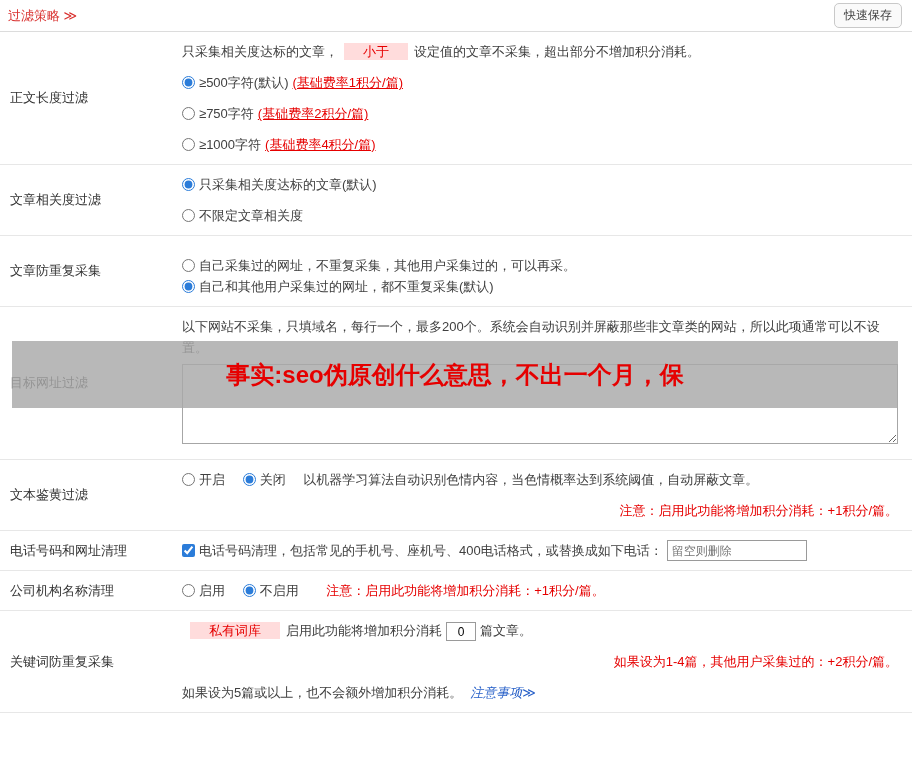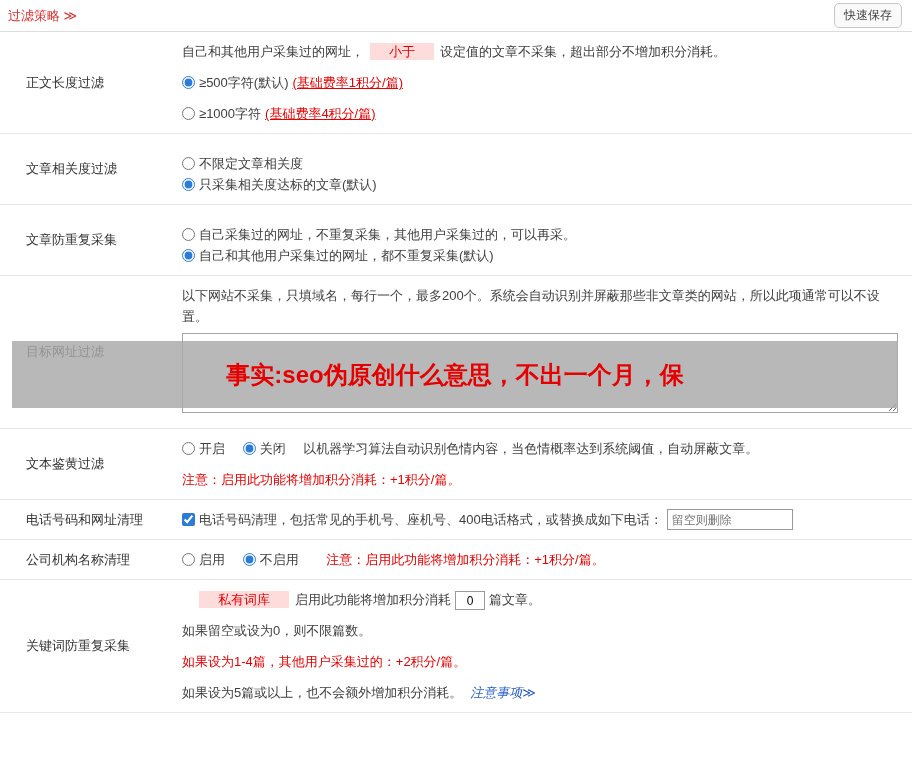--- a/index.html
+++ b/index.html
@@ -13,42 +13,42 @@
     height:32px; display:flex; align-items:center; justify-content:space-between;
     padding:0 10px 0 8px; border-bottom:1px solid #dcdcdc;
   }
   .topbar-title { color:var(--title_red,#d9302e); cursor:pointer; }
   .save-btn {
     background:#fafafa; border:1px solid #c9c9c9; border-radius:5px;
     padding:3px 9px; font-size:12px; color:#444; font-family:Liberation Sans, sans-serif; cursor:pointer;
   }
   .row { display:flex; border-bottom:1px solid #e7e7e7; }
   .row-label {
-    width:182px; min-width:182px; padding:8px 26px; display:flex;
+    width:182px; min-width:182px; padding:8px 10px; display:flex;
     align-items:center; color:#333;
   }
   .row-content { flex:1; padding:9px 14px 9px 0; line-height:21px; }
   .opt { margin-top:10px; display:flex; }
   .opt.first { margin-top:0; }
   input[type=radio], input[type=checkbox] {
     accent-color:var(--accent_blue,#2b7cd9); margin-right:4px; vertical-align:-2px;
   }
   .inline-line label { margin-right:14px; cursor:pointer; }
   .fee { color:var(--red,#e60000); text-decoration:underline; margin-left:4px; cursor:pointer; }
   .hl { background:var(--pink_bg,#ffdcdc); color:var(--red,#e60000); padding:1px 19px; margin:0 6px; }
-  .red { color:var(--red,#e60000); }
+  .red { color:var(--red,#e60000);text-align:right; }
   .blue-link { color:var(--link_blue,#2a62c9); cursor:pointer; margin-left:8px; text-decoration:none;font-style:italic; }
   .kline { margin-top:10px; }
   .kline.first { margin-top:0; }
   textarea {
     width:100%; height:80px; border:1px solid #a6a6a6; margin-top:6px;
     font-family:inherit; font-size:13px; padding:4px; resize:both;
   }
   .phone-input {
-    width:126px; height:21px; border:1px solid #9a9a9a; font-size:12px;
+    width:140px; height:21px; border:1px solid #9a9a9a; font-size:12px;
     padding:7px 4px; color:#333; margin-left:4px; vertical-align:middle; font-family:inherit;
   }
   .count-input {
     width:30px; height:19px; border:1px solid #9a9a9a; font-size:12px;
     padding:1px 2px; text-align:center; margin:0 4px; vertical-align:middle; font-family:inherit;
   }
   .watermark {
     position:absolute; left:12px; right:14px; top:341px; height:67px;
     background:rgba(168,168,168,0.82); display:flex; align-items:center;
     justify-content:center; z-index:10;
@@ -60,40 +60,44 @@
 <body>
 
 <div class="topbar">
   <span class="topbar-title">过滤策略 ≫</span>
   <button class="save-btn">快速保存</button>
 </div>
 
 <div class="row">
   <div class="row-label">正文长度过滤</div>
   <div class="row-content">
-    <p><span>自己和其他用户采集过的网址，</span><span class="hl">小于</span><span>设定值的文章不采集，超出部分不增加积分消耗。</span></p>
+    <p><span>只采集相关度达标的文章，</span><span class="hl">小于</span><span>设定值的文章不采集，超出部分不增加积分消耗。</span></p>
     <div class="opt">
       <label><input type="radio" name="len" checked="" style=""><span>≥500字符(默认)</span></label>
       <a class="fee">(基础费率1积分/篇)</a>
+    </div>
+    <div class="opt">
+      <label><input type="radio" name="len" style=""><span>≥750字符</span></label>
+      <a class="fee">(基础费率2积分/篇)</a>
     </div>
     <div class="opt">
       <label><input type="radio" name="len" style=""><span>≥1000字符</span></label>
       <a class="fee">(基础费率4积分/篇)</a>
     </div>
   </div>
 </div>
 
 <div class="row">
   <div class="row-label">文章相关度过滤</div>
   <div class="row-content">
+    <div class="opt first">
+      <label><input type="radio" name="rel" checked="" style=""><span>只采集相关度达标的文章(默认)</span></label>
+    </div>
     <div class="opt">
       <label><input type="radio" name="rel" style=""><span>不限定文章相关度</span></label>
-    </div>
-    <div class="opt first">
-      <label><input type="radio" name="rel" checked="" style=""><span>只采集相关度达标的文章(默认)</span></label>
     </div>
   </div>
 </div>
 
 <div class="row">
   <div class="row-label">文章防重复采集</div>
   <div class="row-content">
     <div class="opt">
       <label><input type="radio" name="dup" style=""><span>自己采集过的网址，不重复采集，其他用户采集过的，可以再采。</span></label>
     </div>
@@ -140,22 +144,21 @@
       <label><input type="radio" name="comp" style=""><span>启用</span></label>
       <label><input type="radio" name="comp" checked="" style=""><span>不启用</span></label>
       <span class="red warn-gap">注意：启用此功能将增加积分消耗：+1积分/篇。</span>
     </div>
   </div>
 </div>
 
 <div class="row">
   <div class="row-label">关键词防重复采集</div>
   <div class="row-content">
-    <p class="kline first"><span class="hl" style="margin-left:17px;font-family:Liberation Serif, serif;">私有词库</span><span>启用此功能将增加积分消耗</span><input type="text" class="count-input" value="0" style=""><span>篇文章。</span></p>
-    <p class="kline">如果留空或设为0，则不限篇数。</p>
+    <p class="kline first"><span class="hl" style="margin-left:8px;font-family:Liberation Serif, serif;">私有词库</span><span>启用此功能将增加积分消耗</span><input type="text" class="count-input" value="0" style=""><span>篇文章。</span></p>
     <p class="kline red">如果设为1-4篇，其他用户采集过的：+2积分/篇。</p>
     <p class="kline"><span>如果设为5篇或以上，也不会额外增加积分消耗。</span><a class="blue-link">注意事项≫</a></p>
   </div>
 </div>
 
 <div class="watermark">
   <span class="watermark-text">事实:seo伪原创什么意思，不出一个月，保</span>
 </div>
 
 </body></html>

